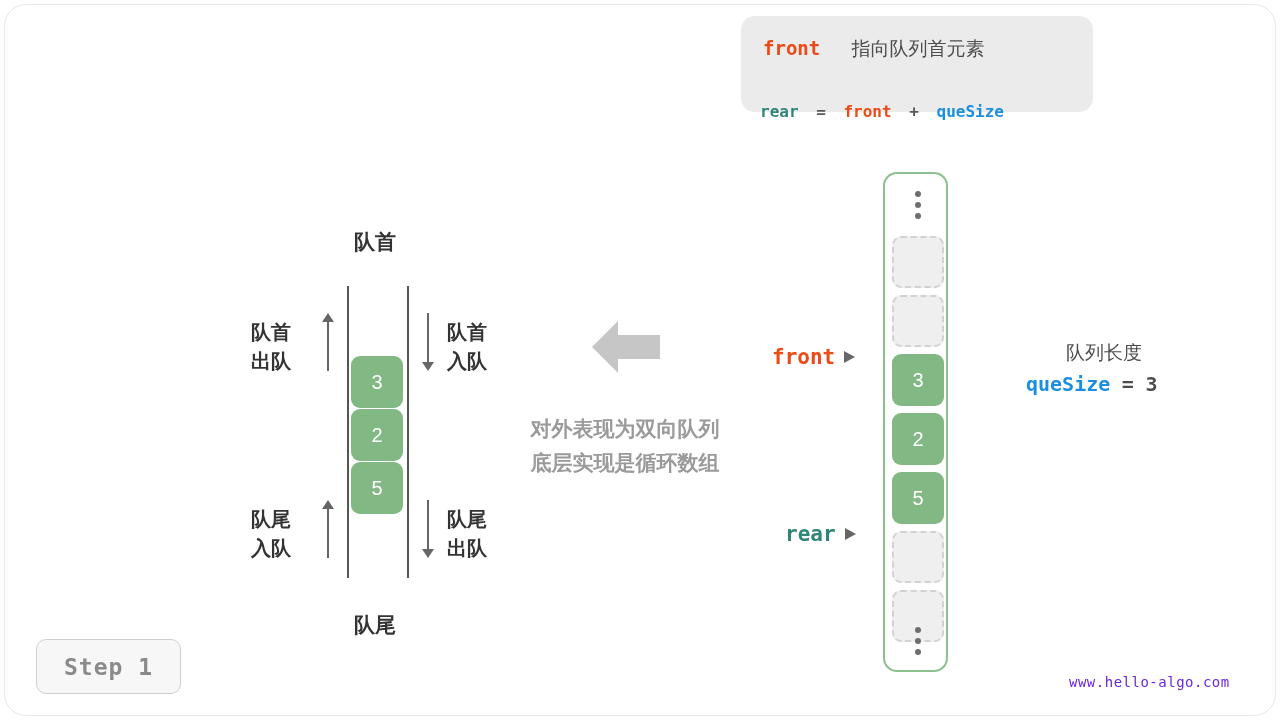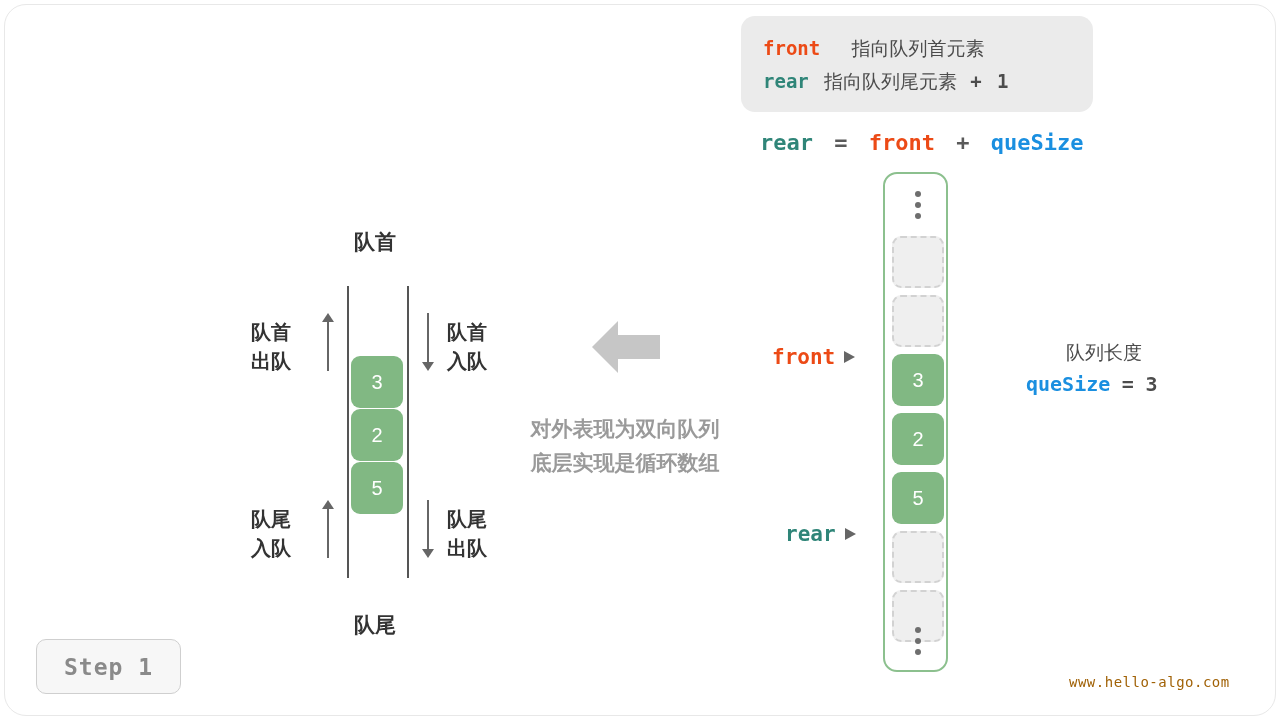--- a/index.html
+++ b/index.html
@@ -52,22 +52,22 @@
   .mono-b {
     font-family: "DejaVu Sans Mono", "Liberation Mono", monospace;
     font-weight: bold;
   }
   .c-front { color: #ec4a16; }
   .c-rear  { color: #2f8578; }
   .c-size  { color: #1a8fe0; }
   .c-dark  { color: #4c4c4c; }
 
   #formula {
-    left: 760px; top: 130px;
-    font-size: 22px;
+    left: 760px; top: 102px;
+    font-size: 16px;
     white-space: nowrap;
   }
   #formula .op { color: #5a5a5a; font-family: "DejaVu Sans Mono","Liberation Mono",monospace; font-weight: bold;}
 
   
   #array-container {
     left: 883px; top: 172px;
     width: 65px; height: 500px;
     box-sizing: border-box;
     border: 2px solid #8cc08e;
@@ -221,42 +221,36 @@
     color: #8a8a8a;
     font-family: "DejaVu Sans Mono", "Liberation Mono", monospace;
     font-weight: bold;
     font-size: 23px;
     letter-spacing: 1px;
   }
 
   
   #watermark {
     left: 1069px; top: 674px;
-    color: #a16207;
+    color: #6d28d9;
     font-family: "DejaVu Sans Mono", "Liberation Mono", monospace;
     font-size: 14px;
     letter-spacing: 0.5px;
   }
 </style>
 </head>
 <body>
 
 <div id="canvas">
   <div id="frame" class="abs"></div>
 
   <div id="legend-box" class="abs">
     <div class="legend-line">
       <span class="mono-b c-front">front</span>
       <span style="margin-left:26px">指向队列首元素</span>
-    </div>
-    <div class="legend-line">
-      <span class="mono-b c-rear">rear</span>
-      <span style="margin-left:10px">指向队列尾元素 </span>
-      <span class="mono-b c-dark" style="margin-left:8px">+</span>
-      <span class="mono-b c-dark" style="margin-left:10px">1</span>
     </div>
   </div>
 
   <div id="formula" class="abs mono-b">
     <span class="c-rear">rear</span>
     <span class="op" style="margin:0 8px">=</span>
     <span class="c-front">front</span>
     <span class="op" style="margin:0 8px">+</span>
     <span class="c-size">queSize</span>
   </div>

